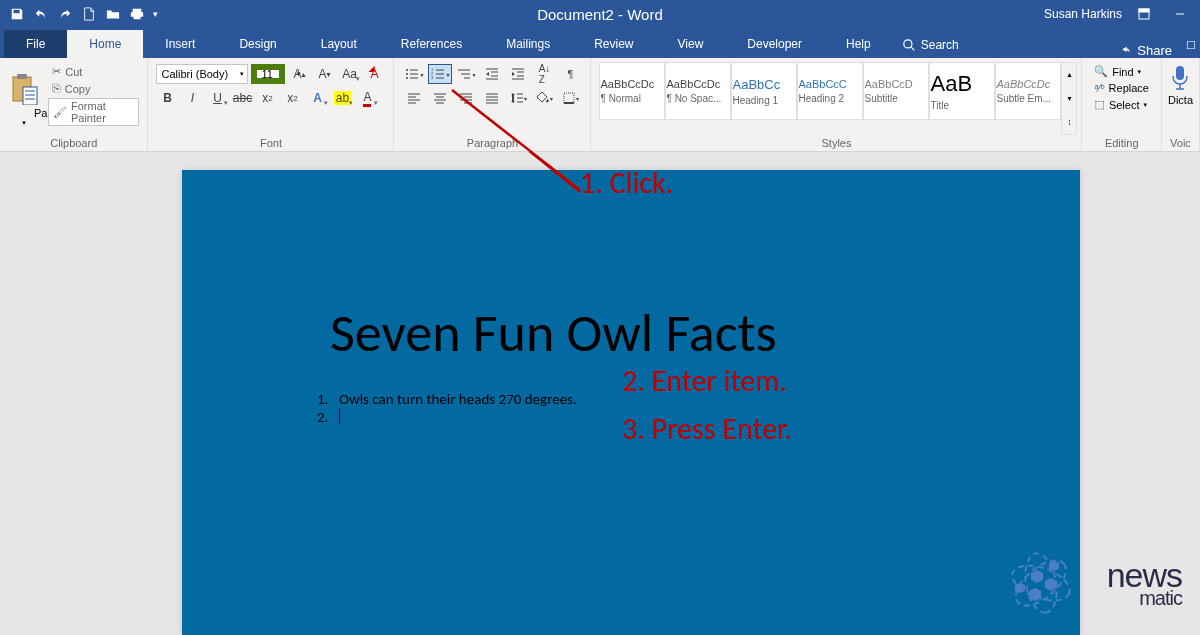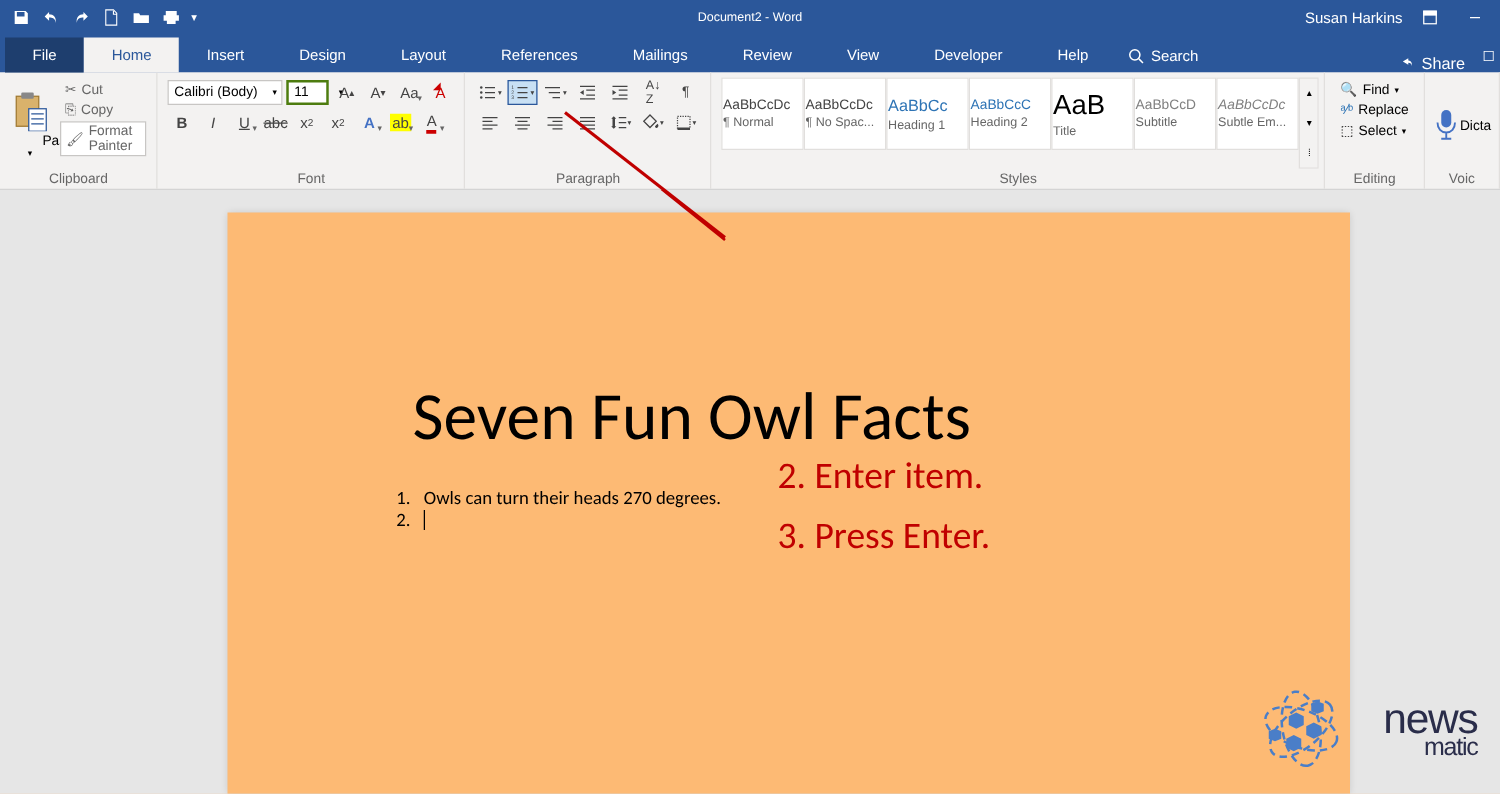--- a/index.html
+++ b/index.html
@@ -4,21 +4,21 @@
 <style>
 * { box-sizing: border-box; margin: 0; padding: 0; }
 body { font-family: "Segoe UI", Tahoma, sans-serif; font-size: 11px; background: #e6e6e6; overflow: hidden; width: 1200px; height: 635px; position: relative; }
 
 
 .titlebar { background: #2b579a; height: 28px; display: flex; align-items: center; color: #fff; position: relative; }
 .qat { display: flex; align-items: center; padding-left: 6px; gap: 2px; }
 .qat-btn { width: 22px; height: 22px; display: flex; align-items: center; justify-content: center; color: #fff; font-size: 13px; }
 .qat-btn svg { width: 14px; height: 14px; fill: #fff; }
 .qat-more { font-size: 9px; color: #fff; margin-left: 3px; }
-.title-center { position: absolute; left: 50%; transform: translateX(-50%); font-size: 10px; color: #fff; }
+.title-center { position: absolute; left: 50%; transform: translateX(-50%); font-size: 15px; color: #fff; }
 .title-right { margin-left: auto; display: flex; align-items: center; gap: 8px; padding-right: 6px; }
 .user-name { font-size: 12px; color: #fff; }
 .winbtn { width: 28px; height: 22px; display: flex; align-items: center; justify-content: center; }
 .winbtn svg { width: 12px; height: 12px; fill: #fff; stroke: #fff; }
 
 
 .tabs { background: #2b579a; height: 30px; display: flex; align-items: flex-end; padding-left: 4px; }
 .tab { padding: 7px 22px; color: #fff; font-size: 12px; cursor: pointer; }
 .tab.file { background: #1e3e6e; }
 .tab.active { background: #f3f2f1; color: #2b579a; }
@@ -36,21 +36,21 @@
 .clip-paste-icon { width: 30px; height: 32px; }
 .clip-paste-lbl { font-size: 11px; margin-top: 2px; margin-left: 48px; }
 .clip-column { display: flex; flex-direction: column; gap: 2px; padding: 4px 4px 0 4px; }
 .clip-item { display: flex; align-items: center; gap: 4px; font-size: 11px; padding: 1px 4px; color: #666; }
 .clip-item.fmt { background: #fff; border: 1px solid #c8c6c4; }
 
 
 .font-rows { display: flex; flex-direction: column; gap: 4px; padding: 4px 4px 0 4px; }
 .font-row1 { display: flex; align-items: center; gap: 3px; }
 .font-name { width: 92px; height: 20px; border: 1px solid #c8c6c4; background: #fff; font-size: 11px; padding: 0 4px; display: flex; align-items: center; justify-content: space-between; }
-.font-size { width: 34px; height: 20px; border: 2px solid #4d7c0f; background: #fff; font-size: 11px; padding: 0 4px; display: flex; align-items: center; justify-content: space-between; gap: 24px; }
+.font-size { width: 34px; height: 20px; border: 6px solid #4d7c0f; background: #fff; font-size: 11px; padding: 0 4px; display: flex; align-items: center; justify-content: space-between; gap: 24px; }
 .iconbtn { width: 22px; height: 20px; display: flex; align-items: center; justify-content: center; font-size: 12px; color: #444; position: relative; }
 .iconbtn.drop::after { content: "▾"; font-size: 7px; position: absolute; right: 1px; bottom: 1px; color: #666; }
 .sup { font-size: 8px; vertical-align: super; }
 .sub { font-size: 8px; vertical-align: sub; }
 
 
 .para-rows { display: flex; flex-direction: column; gap: 4px; padding: 4px 4px 0 4px; }
 .para-row { display: flex; gap: 2px; }
 .para-btn { width: 24px; height: 20px; display: flex; align-items: center; justify-content: center; font-size: 11px; color: #444; }
 .para-btn.active { background: #c8e0f4; border: 1px solid #2b579a; }
@@ -64,21 +64,21 @@
 .style-name { font-size: 10px; color: #666; margin-top: 3px; white-space: nowrap; overflow: hidden; }
 .styles-scroll { width: 16px; display: flex; flex-direction: column; border: 1px solid #e1dfdd; }
 .styles-scroll div { flex: 1; display: flex; align-items: center; justify-content: center; font-size: 8px; }
 
 
 .edit-col { display: flex; flex-direction: column; gap: 2px; padding: 4px 6px 0 6px; }
 .edit-item { display: flex; align-items: center; gap: 4px; font-size: 11px; padding: 1px 2px; }
 
 
 .doc-area { background: #e6e6e6; position: relative; height: 483px; }
-.page { position: absolute; left: 182px; top: 18px; width: 898px; height: 465px; background: #fdba74; box-shadow: 0 0 6px rgba(0,0,0,0.15); }
+.page { position: absolute; left: 182px; top: 18px; width: 898px; height: 465px; background: #0369a1; box-shadow: 0 0 6px rgba(0,0,0,0.15); }
 .doc-title { position: absolute; left: 148px; top: 130px; font-size: 54px; font-family: "Calibri Light", Calibri, sans-serif; color: #000; }
 .line1 { position: absolute; left: 135px; top: 220px; font-size: 15px; font-family: Calibri, sans-serif; color: #000; display: flex; }
 .line2 { position: absolute; left: 135px; top: 238px; font-size: 15px; font-family: Calibri, sans-serif; color: #000; display: flex; }
 .lnum { width: 22px; text-align: right; padding-right: 12px; }
 .cursor { display: inline-block; width: 1px; height: 16px; background: #000; vertical-align: middle; }
 
 
 .anno { position: absolute; color: #c00000; font-family: Calibri, sans-serif; font-size: 30px; }
 .anno-line { position: absolute; }
 
@@ -384,26 +384,26 @@
           </div>
         <div class="style-item">
             <span class="style-preview" style="color:#2e74b5;font-size:13px">AaBbCc</span>
             <span class="style-name">Heading 1</span>
           </div>
         <div class="style-item">
             <span class="style-preview" style="color:#2e74b5">AaBbCcC</span>
             <span class="style-name">Heading 2</span>
           </div>
         <div class="style-item">
+            <span class="style-preview" style="color:#808080">AaBbCcD</span>
+            <span class="style-name">Subtitle</span>
+          </div>
+        <div class="style-item">
             <span class="style-preview title">AaB</span>
             <span class="style-name">Title</span>
-          </div>
-        <div class="style-item">
-            <span class="style-preview" style="color:#808080">AaBbCcD</span>
-            <span class="style-name">Subtitle</span>
           </div>
         <div class="style-item">
             <span class="style-preview" style="font-style:italic;color:#808080">AaBbCcDc</span>
             <span class="style-name">Subtle Em...</span>
           </div>
         <div class="styles-scroll">
             <div>▴</div>
             <div>▾</div>
             <div>⁞</div>
           </div>
@@ -428,21 +428,21 @@
             <span>⬚</span>
             <span>Select</span>
             <span style="font-size:7px">▾</span>
           </div>
       </div>
     </div>
     <div class="group-label">Editing</div>
   </div>
 
   <div class="group">
-    <div class="group-content" style="flex-direction:row;align-items:center;padding:4px 2px 0 2px">
+    <div class="group-content" style="flex-direction:column;align-items:center;padding:4px 2px 0 2px">
       <svg width="22" height="28" viewBox="0 0 22 28">
           <rect x="7" y="2" width="8" height="14" rx="4" fill="#4472c4"></rect>
           <path d="M4 12c0 5 3 8 7 8s7-3 7-8M11 20v5M7 25h8" fill="none" stroke="#4472c4" stroke-width="1.5"></path>
         </svg>
       <span style="font-size:11px;margin-top:2px">Dicta</span>
     </div>
     <div class="group-label">Voic</div>
   </div>
 </div>
 
@@ -456,20 +456,21 @@
     <div class="line2">
       <span class="lnum">2.</span>
       <span class="cursor"></span>
     </div>
   </div>
 
   <svg class="anno-line" style="left:0;top:0;width:1200px;height:483px;pointer-events:none">
     <line x1="448" y1="-66" x2="580" y2="40" stroke="#c00000" stroke-width="2"></line>
   </svg>
 
+  <div class="anno" style="left:580px;top:12px">1. Click.</div>
   <div class="anno" style="left:622px;top:210px">2. Enter item.</div>
   <div class="anno" style="left:622px;top:258px">3. Press Enter.</div>
 
   <div class="logo">
     <svg width="80" height="80" viewBox="0 0 80 80">
       <g fill="none" stroke="#4a7ec8" stroke-width="2">
         <ellipse cx="40" cy="40" rx="30" ry="15" transform="rotate(20 40 40)" stroke-dasharray="6 4"></ellipse>
         <ellipse cx="40" cy="40" rx="30" ry="15" transform="rotate(80 40 40)" stroke-dasharray="6 4"></ellipse>
         <ellipse cx="40" cy="40" rx="30" ry="15" transform="rotate(-40 40 40)" stroke-dasharray="6 4"></ellipse>
       </g>

